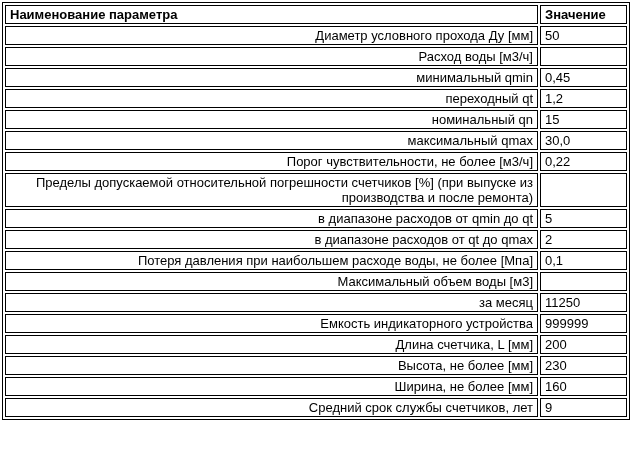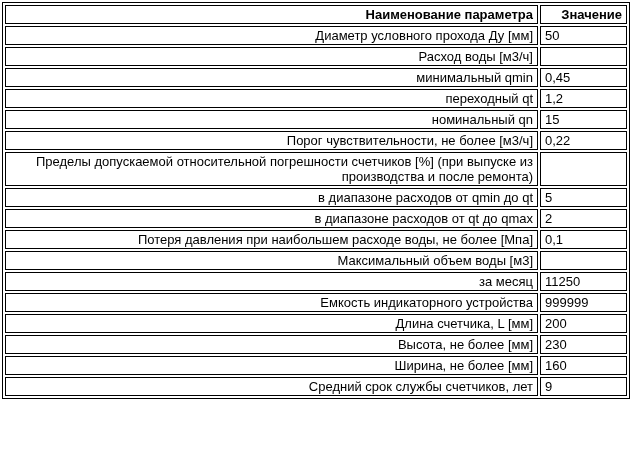--- a/index.html
+++ b/index.html
@@ -23,21 +23,21 @@
     border: 1px solid #000000;
     background: #ffffff;
     font-size: 13px;
     line-height: 15px;
     padding: 1px 4px;
     vertical-align: middle;
     overflow: hidden;
   }
   th {
     font-weight: bold;
-    text-align: right;
+    text-align: left;
   }
   td.name {
     text-align: right;
     white-space: pre-wrap;
   }
   td.value {
     text-align: left;
   }
 </style>
 </head>
@@ -67,20 +67,24 @@
         <td class="name">минимальный qmin</td>
         <td class="value">0,45</td>
       </tr>
       <tr>
         <td class="name">переходный qt</td>
         <td class="value">1,2</td>
       </tr>
       <tr>
         <td class="name">номинальный qn</td>
         <td class="value">15</td>
+      </tr>
+      <tr>
+        <td class="name">максимальный qmax</td>
+        <td class="value">30,0</td>
       </tr>
       <tr>
         <td class="name">Порог чувствительности, не более [м3/ч]</td>
         <td class="value">0,22</td>
       </tr>
       <tr>
         <td class="name">Пределы допускаемой относительной погрешности счетчиков [%] (при выпуске из производства и после ремонта)</td>
         <td class="value"></td>
       </tr>
       <tr>

